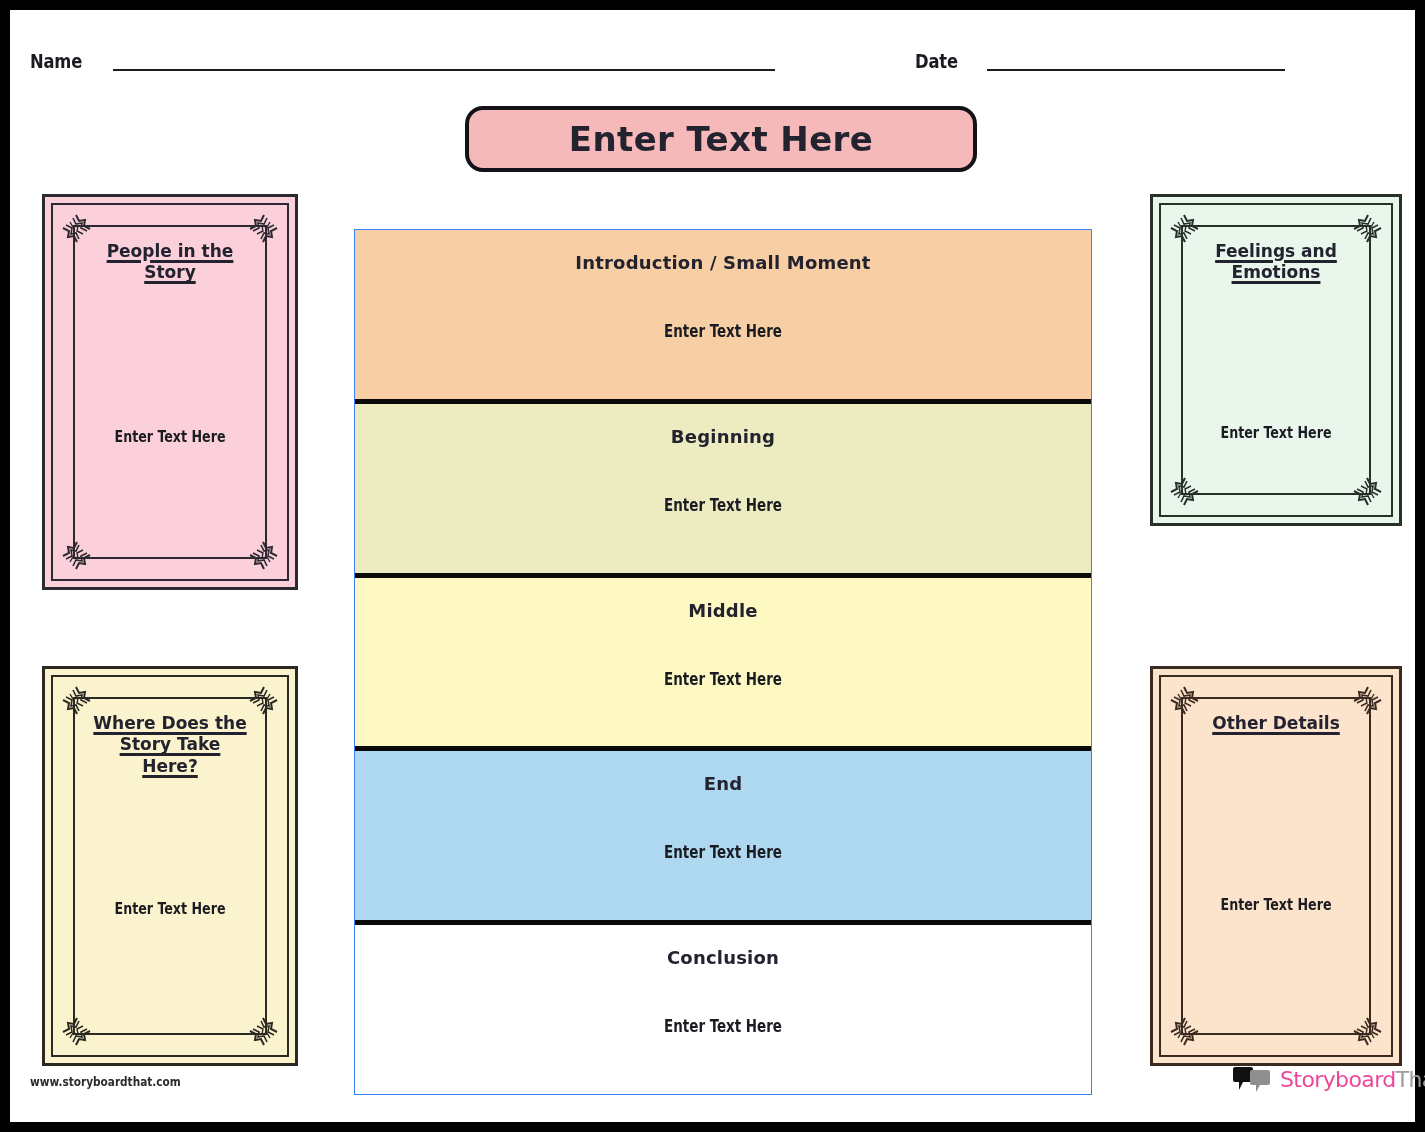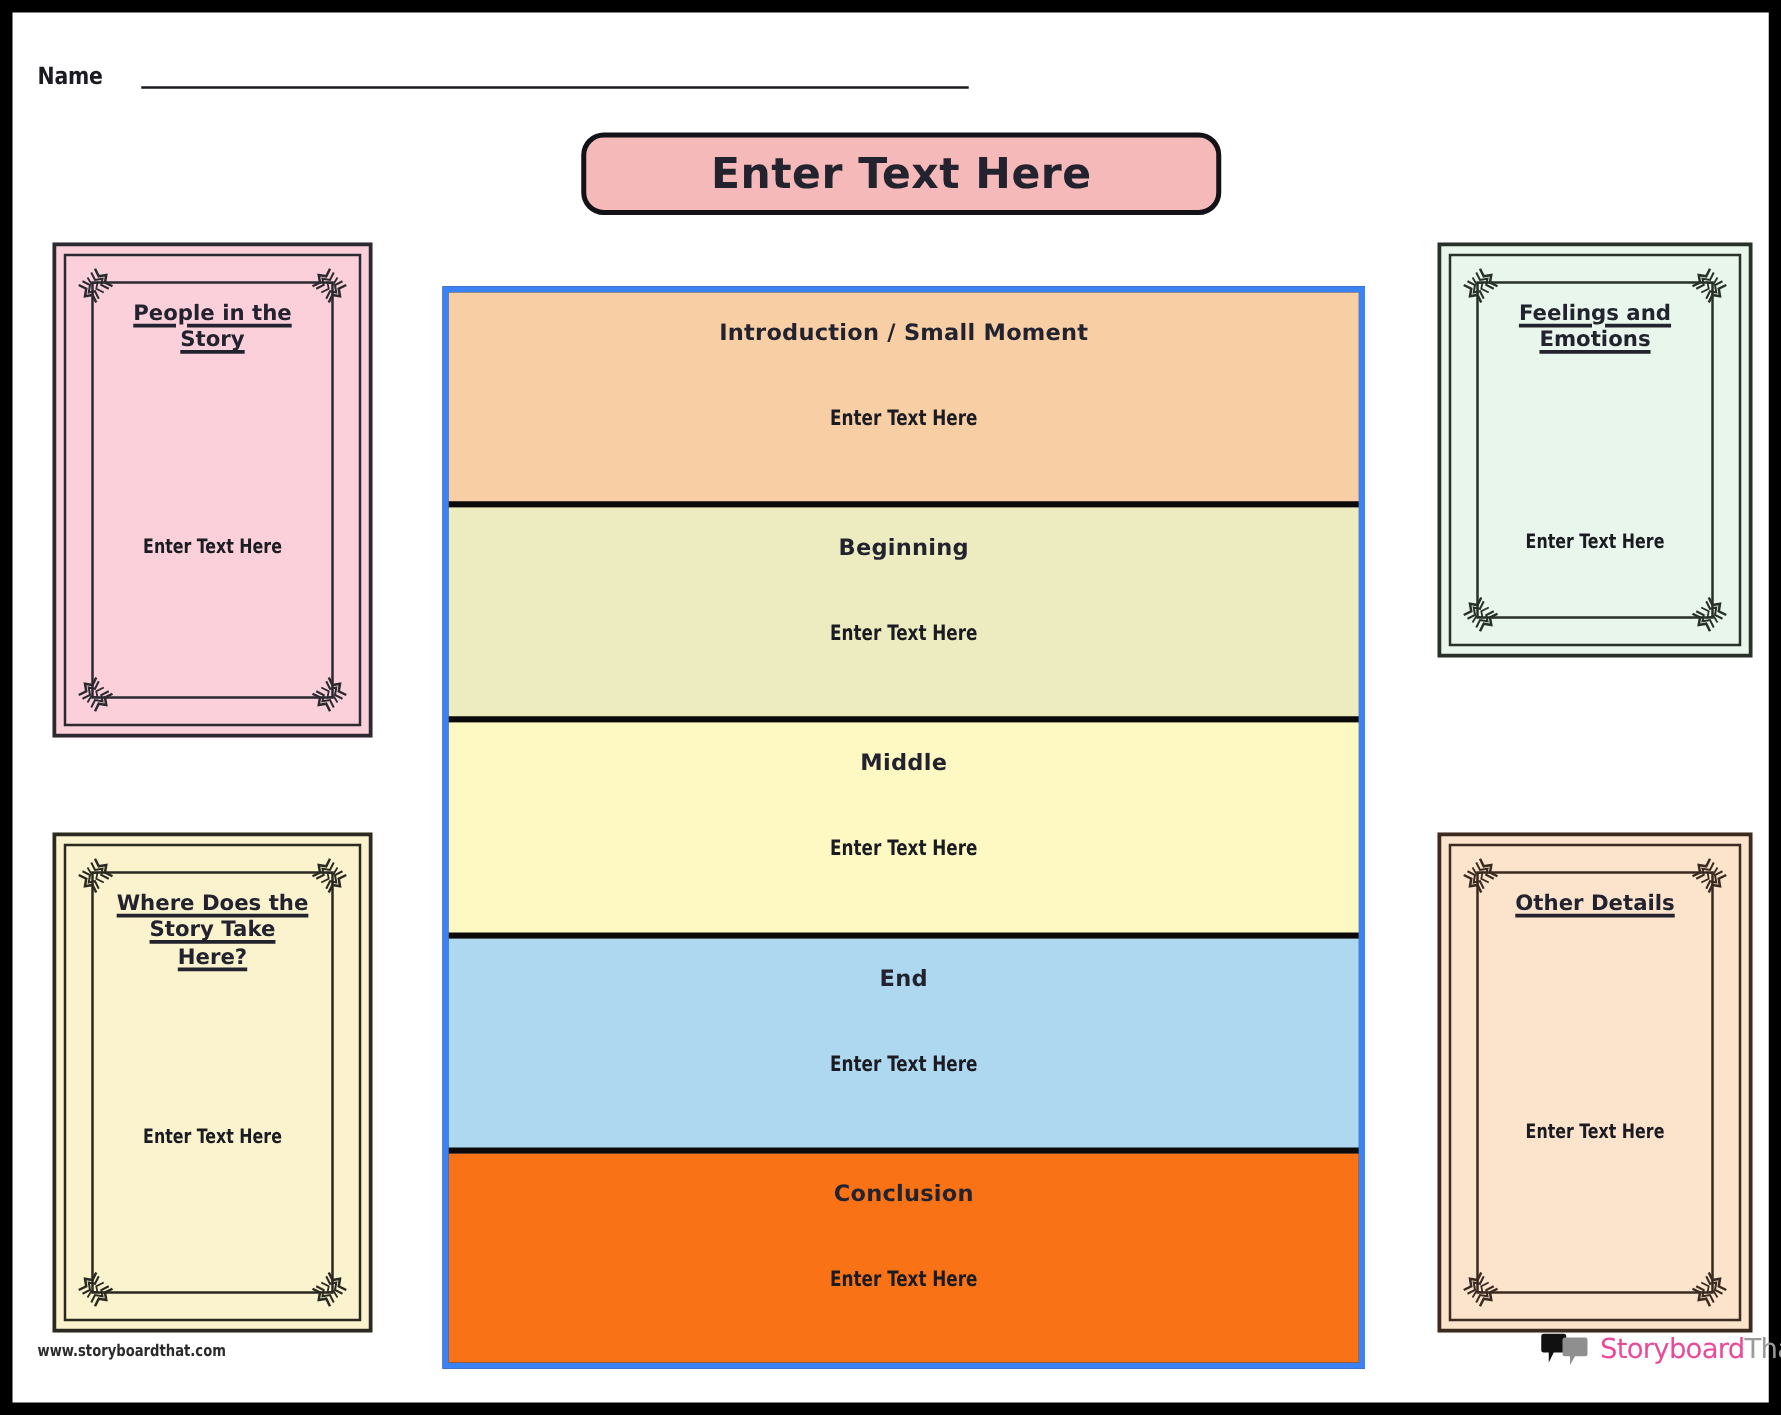--- a/index.html
+++ b/index.html
@@ -44,21 +44,21 @@
   .title-pill span {
     font-family: "DejaVu Sans", sans-serif;
     font-weight: bold; font-size: 34px; color: #232330;
     letter-spacing: 0.4px;
   }
 
   
   .center-stack {
     position: absolute; left: 344px; top: 219px;
     width: 738px; height: 866px;
-    border: 5px solid #3b82f6;
+    border: 1px solid #3b82f6;
     background: #0a0a0a;
     display: flex; flex-direction: column;
   }
   .sect {
     flex: 1 1 0;
     border-bottom: 5px solid #0a0a0a;
     display: flex; flex-direction: column; align-items: center;
     position: relative;
   }
   .sect:last-child { border-bottom: none; }
@@ -152,20 +152,24 @@
 </style>
 </head>
 <body>
 
 <div class="page">
 
   <div class="hdr-field" id="name-field">
     <span class="hdr-label">Name</span>
     <span class="hdr-rule"></span>
   </div>
+  <div class="hdr-field" id="date-field">
+    <span class="hdr-label">Date</span>
+    <span class="hdr-rule"></span>
+  </div>
 
   <div class="title-pill">
     <span>Enter Text Here</span>
   </div>
 
   <div class="center-stack">
     <div class="sect" style="background: rgb(248, 207, 165);">
       <div class="sect-title">Introduction / Small Moment</div>
       <div class="sect-body">Enter Text Here</div>
     </div>
@@ -174,21 +178,21 @@
       <div class="sect-body">Enter Text Here</div>
     </div>
     <div class="sect" style="background: #fef9c3;">
       <div class="sect-title">Middle</div>
       <div class="sect-body">Enter Text Here</div>
     </div>
     <div class="sect" style="background: rgb(173, 216, 240);">
       <div class="sect-title">End</div>
       <div class="sect-body">Enter Text Here</div>
     </div>
-    <div class="sect" style="background: #f97316;">
+    <div class="sect" style="background: #ffffff;">
       <div class="sect-title">Conclusion</div>
       <div class="sect-body">Enter Text Here</div>
     </div>
   </div>
 
   <div class="panel" id="panel-people">
     <div class="ring1">
       <div class="ring2">
         <span class="corner c-tl">
             <svg viewBox="0 0 30 30">

